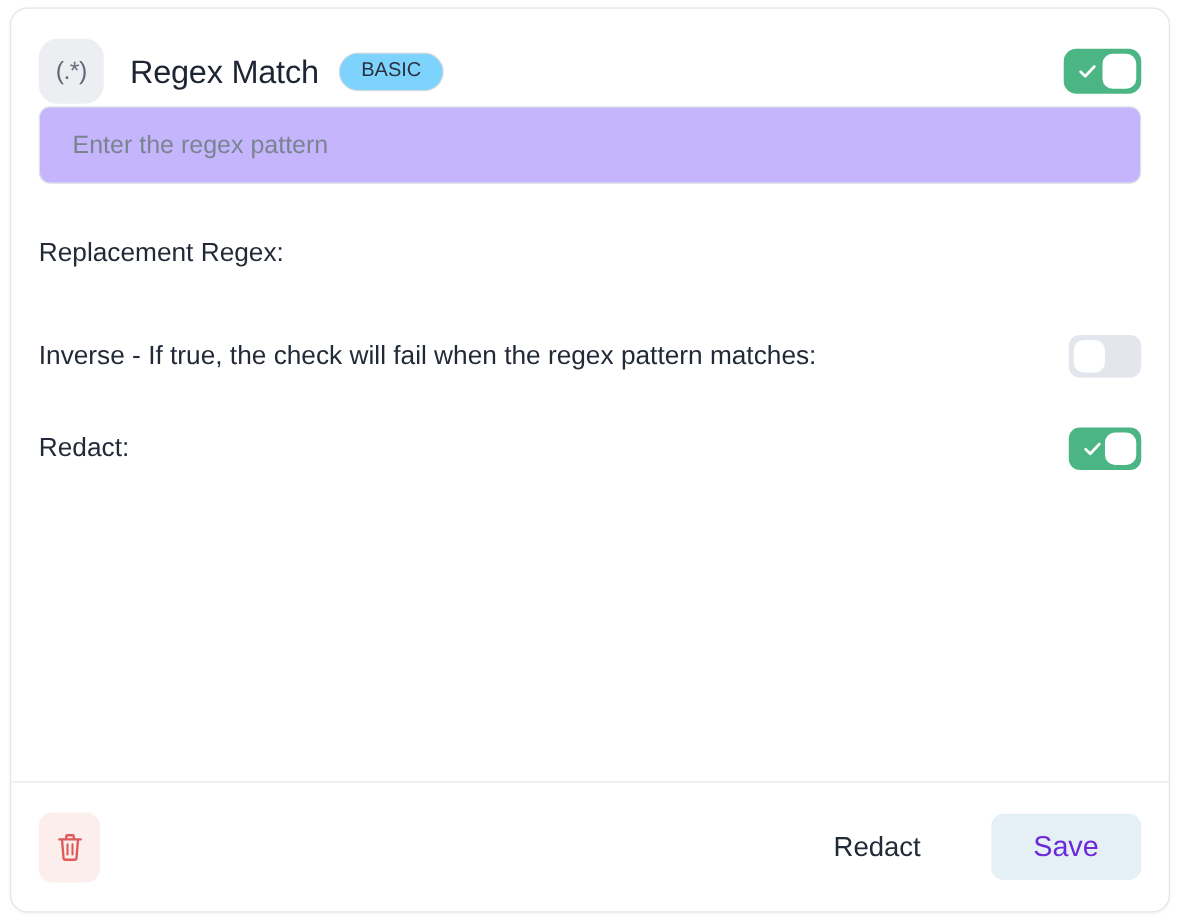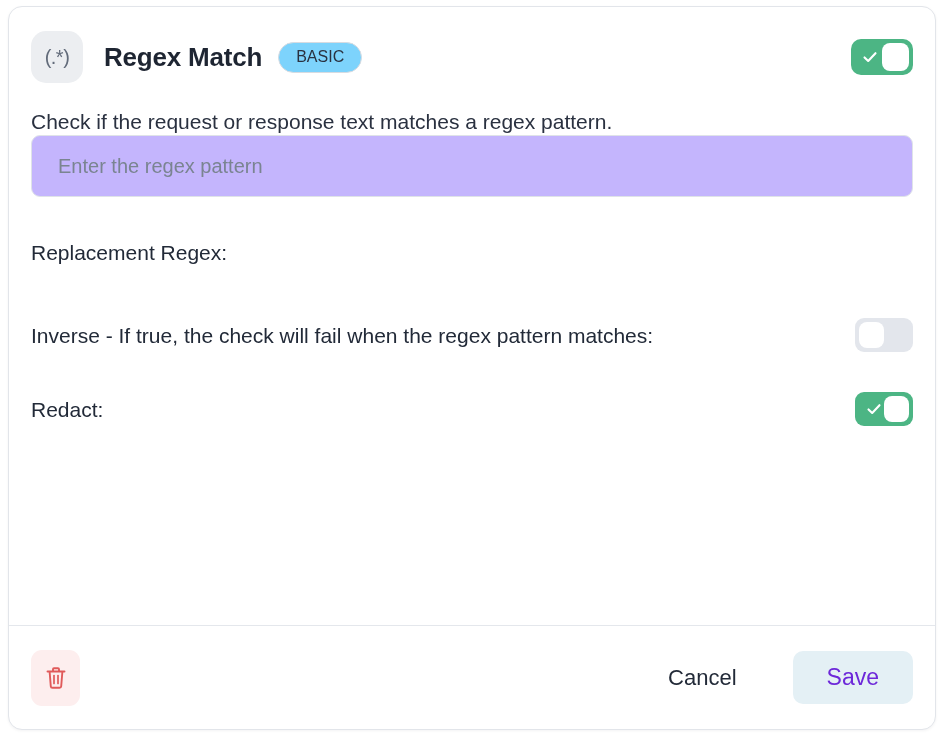--- a/index.html
+++ b/index.html
@@ -53,21 +53,21 @@
     justify-content: center;
     color: #626b7a;
     font-size: 20px;
     font-family: "Liberation Sans", sans-serif;
     letter-spacing: -0.5px;
     flex: 0 0 auto;
   }
   .title {
     margin-left: 21px;
     font-size: 26px;
-    font-weight: bold;
+    font-weight: normal;
     color: #1e2532;
     letter-spacing: -0.2px;
     white-space: nowrap;
   }
   .badge {
     margin-left: 16px;
     border: 1px solid #d7dbe1;
     border-radius: 999px;
     padding: 6px 17px 7px 17px;
     font-size: 16px;
@@ -225,21 +225,20 @@
       <div class="badge">BASIC</div>
       <div class="header-spacer"></div>
       <div class="toggle on">
         <svg class="check" viewBox="0 0 16 16">
           <path d="M2.5 8.4 L6.2 12 L13.5 4.2" fill="none" stroke="#ffffff" stroke-width="2.1" stroke-linecap="round" stroke-linejoin="round"></path>
         </svg>
         <div class="knob"></div>
       </div>
     </div>
 
-    <div class="desc">Check if the request or response text matches a regex pattern.</div>
 
     <input class="input" type="text" placeholder="Enter the regex pattern" style="">
 
     <div class="field-label">Replacement Regex:</div>
 
     <div class="switch-row second">
       <div class="switch-label">Inverse - If true, the check will fail when the regex pattern matches:</div>
       <div class="toggle off small">
         <div class="knob"></div>
       </div>
@@ -261,17 +260,17 @@
     <button class="delete-btn">
       <svg width="24" height="26" viewBox="0 0 24 26">
         <path d="M3.5 6.5 H20.5" stroke="#e05a5a" stroke-width="1.9" stroke-linecap="round" fill="none"></path>
         <path d="M9 6.5 V4.2 a1 1 0 0 1 1-1 h4 a1 1 0 0 1 1 1 V6.5" stroke="#e05a5a" stroke-width="1.9" fill="none" stroke-linejoin="round"></path>
         <path d="M5.6 6.5 L6.8 21.3 a1.6 1.6 0 0 0 1.6 1.5 h7.2 a1.6 1.6 0 0 0 1.6 -1.5 L18.4 6.5" stroke="#e05a5a" stroke-width="1.9" fill="none" stroke-linejoin="round"></path>
         <path d="M10 10.5 V18.5" stroke="#e05a5a" stroke-width="1.7" stroke-linecap="round" fill="none"></path>
         <path d="M14 10.5 V18.5" stroke="#e05a5a" stroke-width="1.7" stroke-linecap="round" fill="none"></path>
       </svg>
     </button>
     <div class="footer-spacer"></div>
-    <button class="cancel-btn">Cancel</button>
+    <button class="cancel-btn">Redact</button>
     <button class="save-btn">Save</button>
   </div>
 
 </div>
 
 </body></html>

